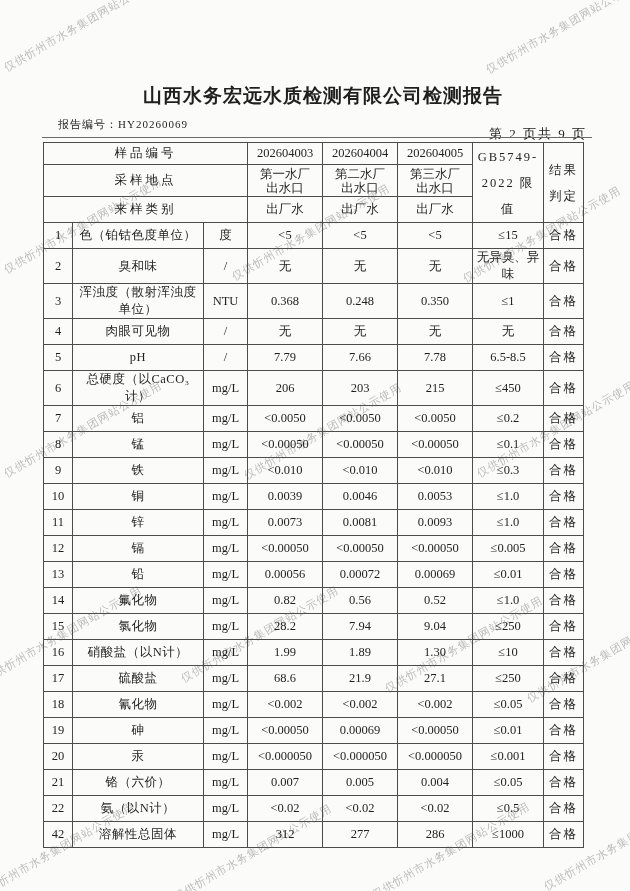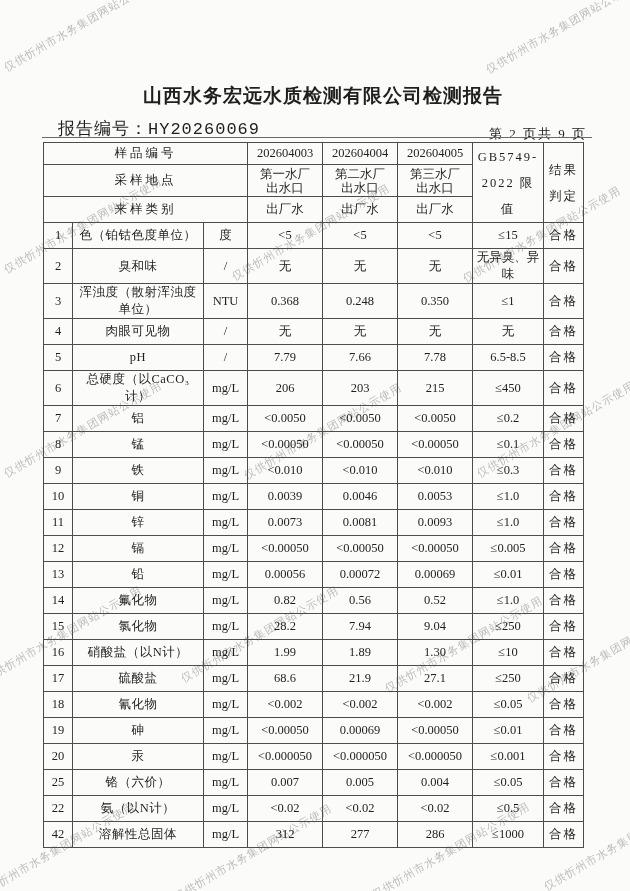--- a/index.html
+++ b/index.html
@@ -15,21 +15,21 @@
     font-family:"Liberation Sans","DejaVu Sans",sans-serif;
     font-size:11px;letter-spacing:1px;color:#bcbcbc;
     transform:rotate(-30deg);transform-origin:0 50%;
   }
   .doc{position:absolute;inset:0;z-index:2;}
   .doc-title{
     position:absolute;top:83px;left:0;width:100%;text-align:center;
     font-family:"Liberation Sans","DejaVu Sans",sans-serif;
     font-weight:bold;font-size:19px;letter-spacing:1px;margin-left:8px;
   }
-  .report-no{position:absolute;top:117px;left:58px;font-size:17px;letter-spacing:1px;font-family:Liberation Mono, monospace;}
+  .report-no{position:absolute;top:117px;left:58px;font-size:11px;letter-spacing:1px;}
   .page-indicator{position:absolute;top:125px;left:453px;font-size:13px;letter-spacing:2px;margin-left:36px;}
   .top-rule{position:absolute;top:137px;left:42px;width:550px;height:0;border-top:1px solid #6a6a6a;}
   table.report{
     position:absolute;top:142px;left:43px;width:540px;
     border-collapse:collapse;table-layout:fixed;
     font-size:12.5px;
   }
   table.report td{
     border:1.5px solid #4c4c4c;
     text-align:center;vertical-align:middle;
@@ -306,21 +306,21 @@
           <td>20</td>
           <td class="name-cell">汞</td>
           <td>mg/L</td>
           <td>&lt;0.000050</td>
           <td>&lt;0.000050</td>
           <td>&lt;0.000050</td>
           <td>≤0.001</td>
           <td class="result-cell">合格</td>
         </tr>
         <tr>
-          <td>25</td>
+          <td>21</td>
           <td class="name-cell">铬（六价）</td>
           <td>mg/L</td>
           <td>0.007</td>
           <td>0.005</td>
           <td>0.004</td>
           <td>≤0.05</td>
           <td class="result-cell">合格</td>
         </tr>
         <tr>
           <td>22</td>

